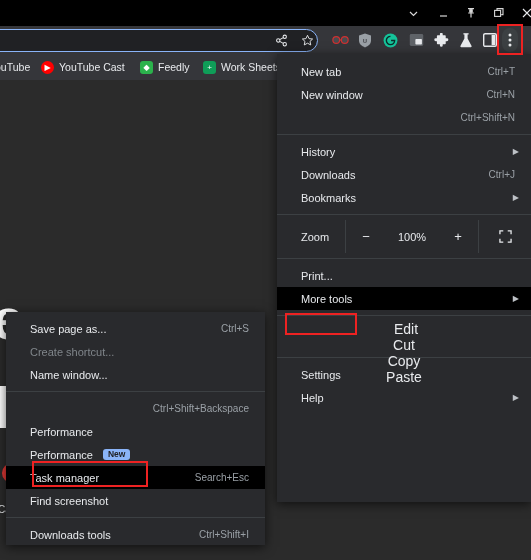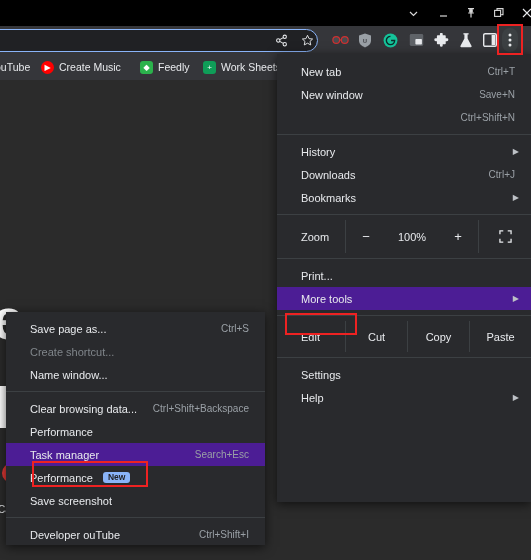--- a/index.html
+++ b/index.html
@@ -107,21 +107,21 @@
   .mi {
     position: relative;
     height: 23px;
     display: flex; align-items: center;
     font-size: 11px;
     color: #e8eaed;
     padding: 0 12px 0 24px;
     text-align: right;
   }
   .mi.disabled { color: #80868b; }
-  .mi.hl { background: #4c1d95; }
+  .mi.hl { background: #000000; }
   .mi .sc {
     margin-left: auto;
     color: #9aa0a6; font-size: 10px; padding-right: 4px;
   }
   .mi .arrow {
     margin-left: auto;
     color: #bdc1c6; font-size: 8px;
   }
   .sep { height: 1px; background: #3c4043; margin: 5px 0; }
 
@@ -136,21 +136,21 @@
   }
   .zoomrow .zval { width: 52px; text-align: center; font-size: 11px; }
   .zoomrow .zfs {
     flex: 1; display:flex; align-items:center; justify-content:center;
   }
   .vdiv { width: 1px; height: 100%; background: #3c4043; }
 
   
   .editrow {
     display: flex; align-items: center; height: 31px;
-    font-size: 11px; color: #e8eaed;
+    font-size: 14px; color: #e8eaed; flex-direction: column;
   }
   .editrow .el { width: 68px; padding-left: 24px; }
   .editrow .eb { flex: 1; text-align: center; }
 
   
   .newbadge {
     margin-left: 10px;
     background: #8ab4f8; color: #202124;
     font-size: 8.5px; font-weight: 700;
     padding: 1.5px 5px; border-radius: 3px;
@@ -271,21 +271,21 @@
     </svg>
   </div>
 
   <div class="bookmarks"></div>
 
   <div class="bm" style="left:-5px">
     <span>ouTube</span>
   </div>
   <div class="bm" style="left:41px">
     <span class="bm-ico" style="background:#ff0000;border-radius:50%">▶</span>
-    <span>Create Music</span>
+    <span>YouTube Cast</span>
   </div>
   <div class="bm" style="left:140px">
     <span class="bm-ico" style="background:#2bb24c">◆</span>
     <span>Feedly</span>
   </div>
   <div class="bm" style="left:203px">
     <span class="bm-ico" style="background:#0f9d58">+</span>
     <span>Work Sheets</span>
   </div>
 
@@ -299,21 +299,21 @@
   <div class="menu main-menu">
 
     <div style="height:6px"></div>
 
     <div class="mi">
       <span>New tab</span>
       <span class="sc">Ctrl+T</span>
     </div>
     <div class="mi">
       <span>New window</span>
-      <span class="sc">Save+N</span>
+      <span class="sc">Ctrl+N</span>
     </div>
     <div class="mi">
       <span class="sc">Ctrl+Shift+N</span>
     </div>
 
     <div class="sep"></div>
 
     <div class="mi">
       <span>History</span>
       <span class="arrow">▶</span>
@@ -387,42 +387,41 @@
     <div class="mi disabled">
       <span>Create shortcut...</span>
     </div>
     <div class="mi">
       <span>Name window...</span>
     </div>
 
     <div class="sep"></div>
 
     <div class="mi">
-      <span>Clear browsing data...</span>
       <span class="sc">Ctrl+Shift+Backspace</span>
     </div>
     <div class="mi">
       <span>Performance</span>
+    </div>
+    <div class="mi">
+      <span>Performance</span>
+      <span class="newbadge">New</span>
     </div>
     <div class="mi hl">
       <span>Task manager</span>
       <span class="sc">Search+Esc</span>
     </div>
     <div class="mi">
-      <span>Performance</span>
-      <span class="newbadge">New</span>
-    </div>
-    <div class="mi">
-      <span>Save screenshot</span>
-    </div>
-
-    <div class="sep"></div>
-
-    <div class="mi">
-      <span>Developer ouTube</span>
+      <span>Find screenshot</span>
+    </div>
+
+    <div class="sep"></div>
+
+    <div class="mi">
+      <span>Downloads tools</span>
       <span class="sc">Ctrl+Shift+I</span>
     </div>
   </div>
 
   <div class="annot an-kebab"></div>
   <div class="annot an-more"></div>
   <div class="annot an-task"></div>
 
 </div>
 

